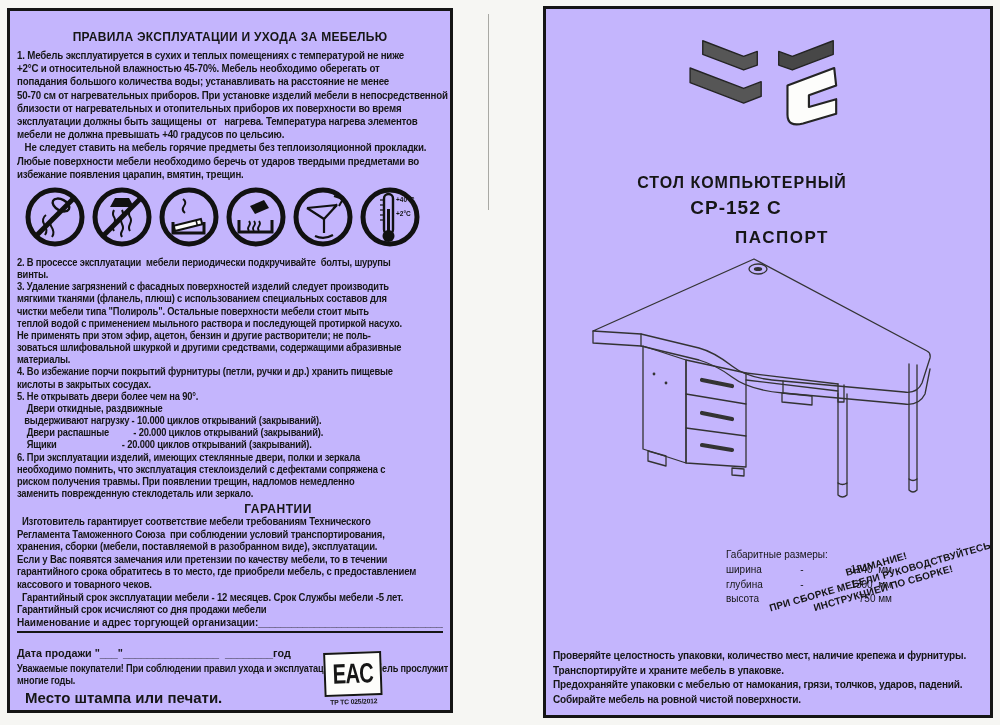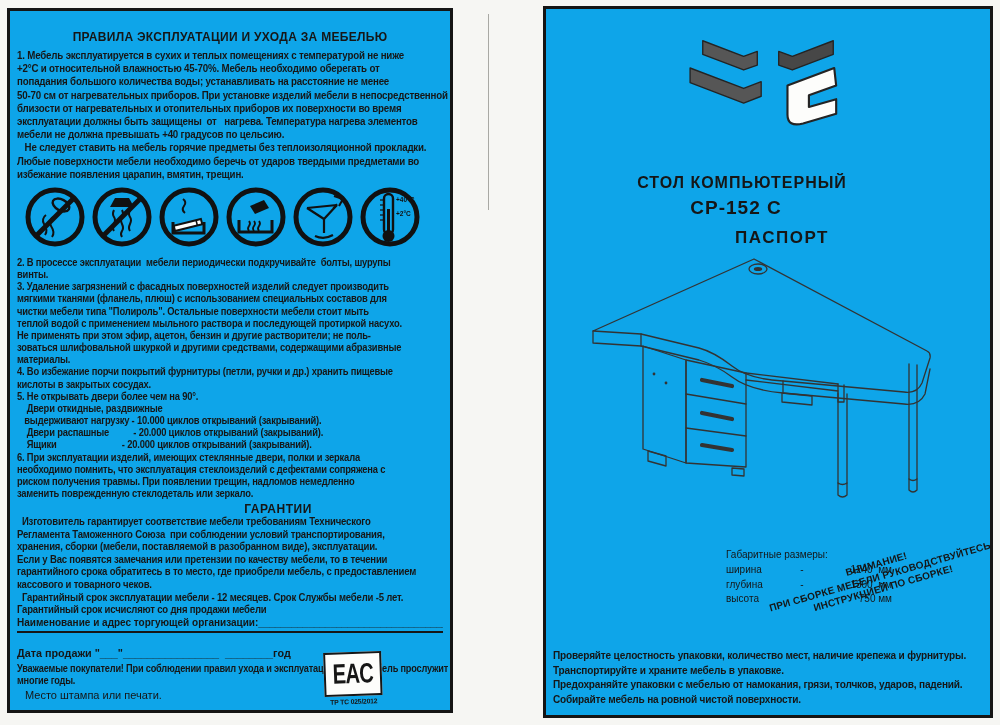--- a/index.html
+++ b/index.html
@@ -3,21 +3,21 @@
 <meta charset="utf-8">
 <style>
   html,body{margin:0;padding:0;}
   body{
     width:1000px;height:725px;position:relative;overflow:hidden;
     background:#f6f6f3;
     font-family:"Liberation Sans", sans-serif;
     color:#161616;
     -webkit-font-smoothing:antialiased;
   }
-  .page{position:absolute;background:#0ea5e9;border:3px solid #151515;}
+  .page{position:absolute;background:#c4b5fd;border:3px solid #151515;}
   #left-page{left:7px;top:8px;width:440px;height:699px;}
   #right-page{left:543px;top:6px;width:444px;height:706px;}
   .abs{position:absolute;}
   .lines .ln{white-space:pre;}
 
   
   .lp-title{left:0;top:19px;width:100%;text-align:center;
     font-size:12px;font-weight:700;letter-spacing:.3px;}
   .tb{left:7px;width:486px;transform:scaleX(.9);transform-origin:0 0;
     font-weight:700;letter-spacing:-.2px;}
@@ -27,21 +27,21 @@
   #lp-sec2{top:246px;font-size:10.4px;line-height:12.15px;}
   #lp-war-h{left:0;top:491px;width:100%;text-align:center;
     font-size:12px;font-weight:700;letter-spacing:.5px;padding-left:48px;}
   #lp-war{top:504px;font-size:10.6px;line-height:12.6px;}
   #lp-org{left:7px;top:606px;width:426px;display:flex;align-items:flex-end;
     font-size:10px;font-weight:700;}
   #lp-org .fill{flex:1;overflow:hidden;white-space:nowrap;letter-spacing:0;}
   #lp-sep{left:7px;width:426px;top:620px;border-top:2px solid #161616;height:0;}
   #lp-date{left:7px;top:636px;font-size:10.8px;font-weight:700;white-space:pre;}
   #lp-note{top:652px;font-size:10.2px;line-height:12px;}
-  #lp-stamp{left:7px;top:678px;font-size:11px;font-weight:400;padding-left:8px;}
+  #lp-stamp{left:7px;top:678px;font-size:15px;font-weight:700;padding-left:8px;}
   #lp-eac{left:312px;top:641px;width:62px;text-align:center;transform:rotate(-2deg);}
   .eac-box{width:54px;height:40px;border:2px solid #161616;margin:0 auto;
     display:flex;align-items:center;justify-content:center;background:#fdfdfb;}
   .eac-text{font-size:28px;font-weight:900;letter-spacing:-1px;
     transform:scaleX(.72);font-family:"Liberation Sans",sans-serif;}
   .eac-reg{font-size:6.8px;font-weight:700;margin-top:2px;letter-spacing:-.2px;}
 
   
   #rp-logo{left:50%;top:22px;transform:translateX(-50%);}
   #rp-title{left:0;top:165px;width:100%;text-align:center;font-size:16px;

